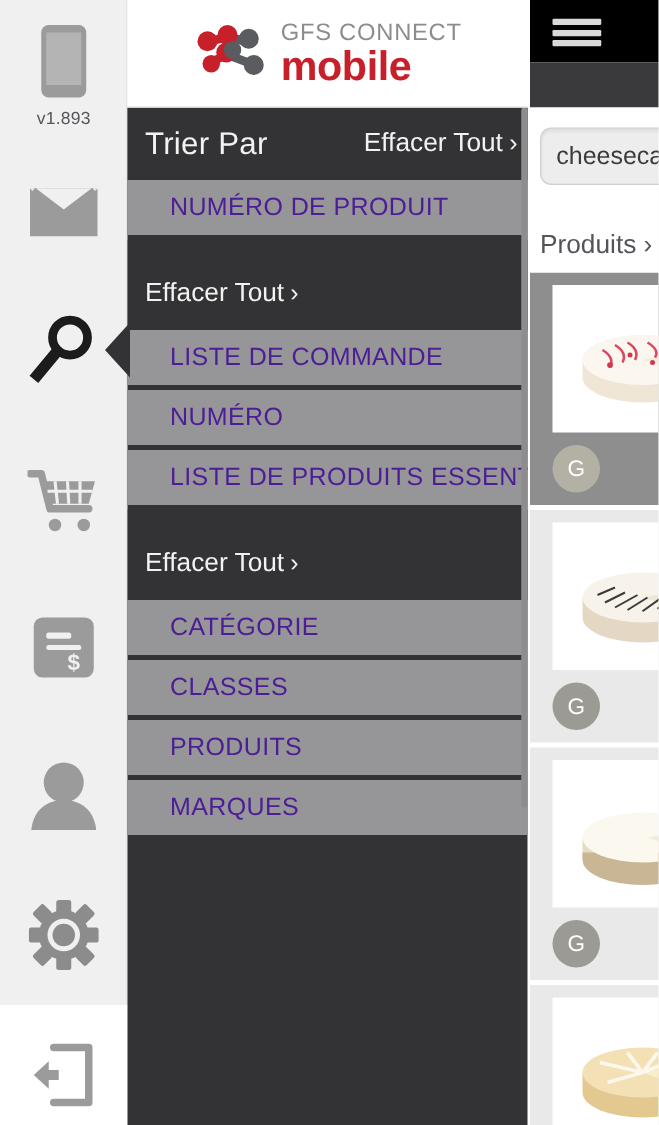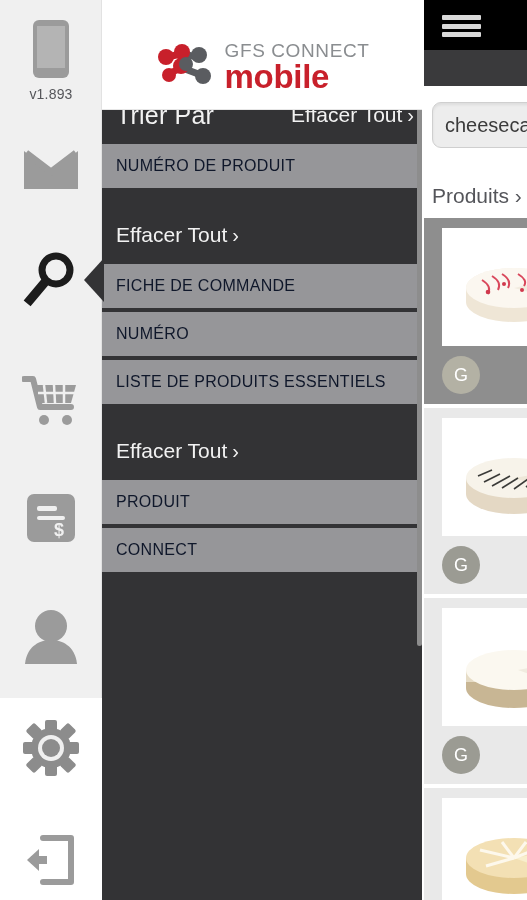--- a/index.html
+++ b/index.html
@@ -12,21 +12,21 @@
   #app {
     position: relative;
     width: 527px; height: 900px;
     overflow: hidden;
     background: #ffffff;
   }
 
   
   #rail {
     position: absolute; left: 0; top: 0;
-    width: 102px; height: 698px;
+    width: 102px; height: 804px;
     background: #f0f0f0;
     border-right: 1px solid #e2e2e2;
     z-index: 5;
   }
   .rail-item {
     position: absolute; left: 0; width: 102px;
     display: flex; flex-direction: column;
     align-items: center; justify-content: center;
   }
   .rail-glyph { display:block; }
@@ -151,22 +151,23 @@
   }
   .sec-clear .chev { margin-left: 5px; font-size: 20px; }
   .opt-row {
     height: 44px;
     background: #969699;
     margin-bottom: 4px;
     display: flex; align-items: center;
     padding-left: 14px;
   }
   .opt-label {
-    font-size: 16px; color: #0f172a; letter-spacing: .3px;
+    font-size: 20px; color: #4c1d95; letter-spacing: .3px;
     white-space: nowrap;
+    margin-left: 20px;
   }
   .sec-gap { height: 14px; background: #333335; }
   #drawer-scrollbar {
     position: absolute; right: 0; top: 0;
     width: 5px; height: 814px;
     background: transparent;
   }
   #drawer-scrollbar i {
     display: block; position: absolute;
     right: 0; top: 0; width: 5px; height: 560px;
@@ -174,21 +175,20 @@
   }
 
   
   #logo-header {
     position: absolute; left: 102px; top: 0;
     width: 320px; height: 86px;
     background: #ffffff;
     z-index: 12;
     display: flex; align-items: center; justify-content: center;
     border-bottom: 1px solid #e6e6e6;
-    margin-top: 24px;
   }
   #logo-inner { display: flex; align-items: center; }
   #logo-text { margin-left: 8px; }
   #logo-line1 {
     font-size: 19px; color: #8a8d90; letter-spacing: .6px;
     line-height: 20px;
   }
   #logo-line2 {
     font-size: 33px; color: #c8202b; font-weight: bold;
     line-height: 32px; letter-spacing: -.3px;
@@ -304,39 +304,45 @@
     <div class="opt-row">
       <span class="opt-label">NUMÉRO DE PRODUIT</span>
     </div>
 
     <div class="sec-gap"></div>
 
     <div class="sec-header">
       <span class="sec-clear"><span>Effacer Tout</span><span class="chev">›</span></span>
     </div>
     <div class="opt-row">
-      <span class="opt-label">FICHE DE COMMANDE</span>
+      <span class="opt-label">LISTE DE COMMANDE</span>
     </div>
     <div class="opt-row">
       <span class="opt-label">NUMÉRO</span>
     </div>
     <div class="opt-row">
       <span class="opt-label">LISTE DE PRODUITS ESSENTIELS</span>
     </div>
 
     <div class="sec-gap"></div>
 
     <div class="sec-header">
       <span class="sec-clear"><span>Effacer Tout</span><span class="chev">›</span></span>
     </div>
     <div class="opt-row">
-      <span class="opt-label">PRODUIT</span>
-    </div>
-    <div class="opt-row">
-      <span class="opt-label">CONNECT</span>
+      <span class="opt-label">CATÉGORIE</span>
+    </div>
+    <div class="opt-row">
+      <span class="opt-label">CLASSES</span>
+    </div>
+    <div class="opt-row">
+      <span class="opt-label">PRODUITS</span>
+    </div>
+    <div class="opt-row">
+      <span class="opt-label">MARQUES</span>
     </div>
 
     <div id="drawer-scrollbar">
         <i></i>
       </div>
   </div>
 
   <div id="logo-header">
     <div id="logo-inner">
       <svg width="62" height="50" viewBox="0 0 62 50">

